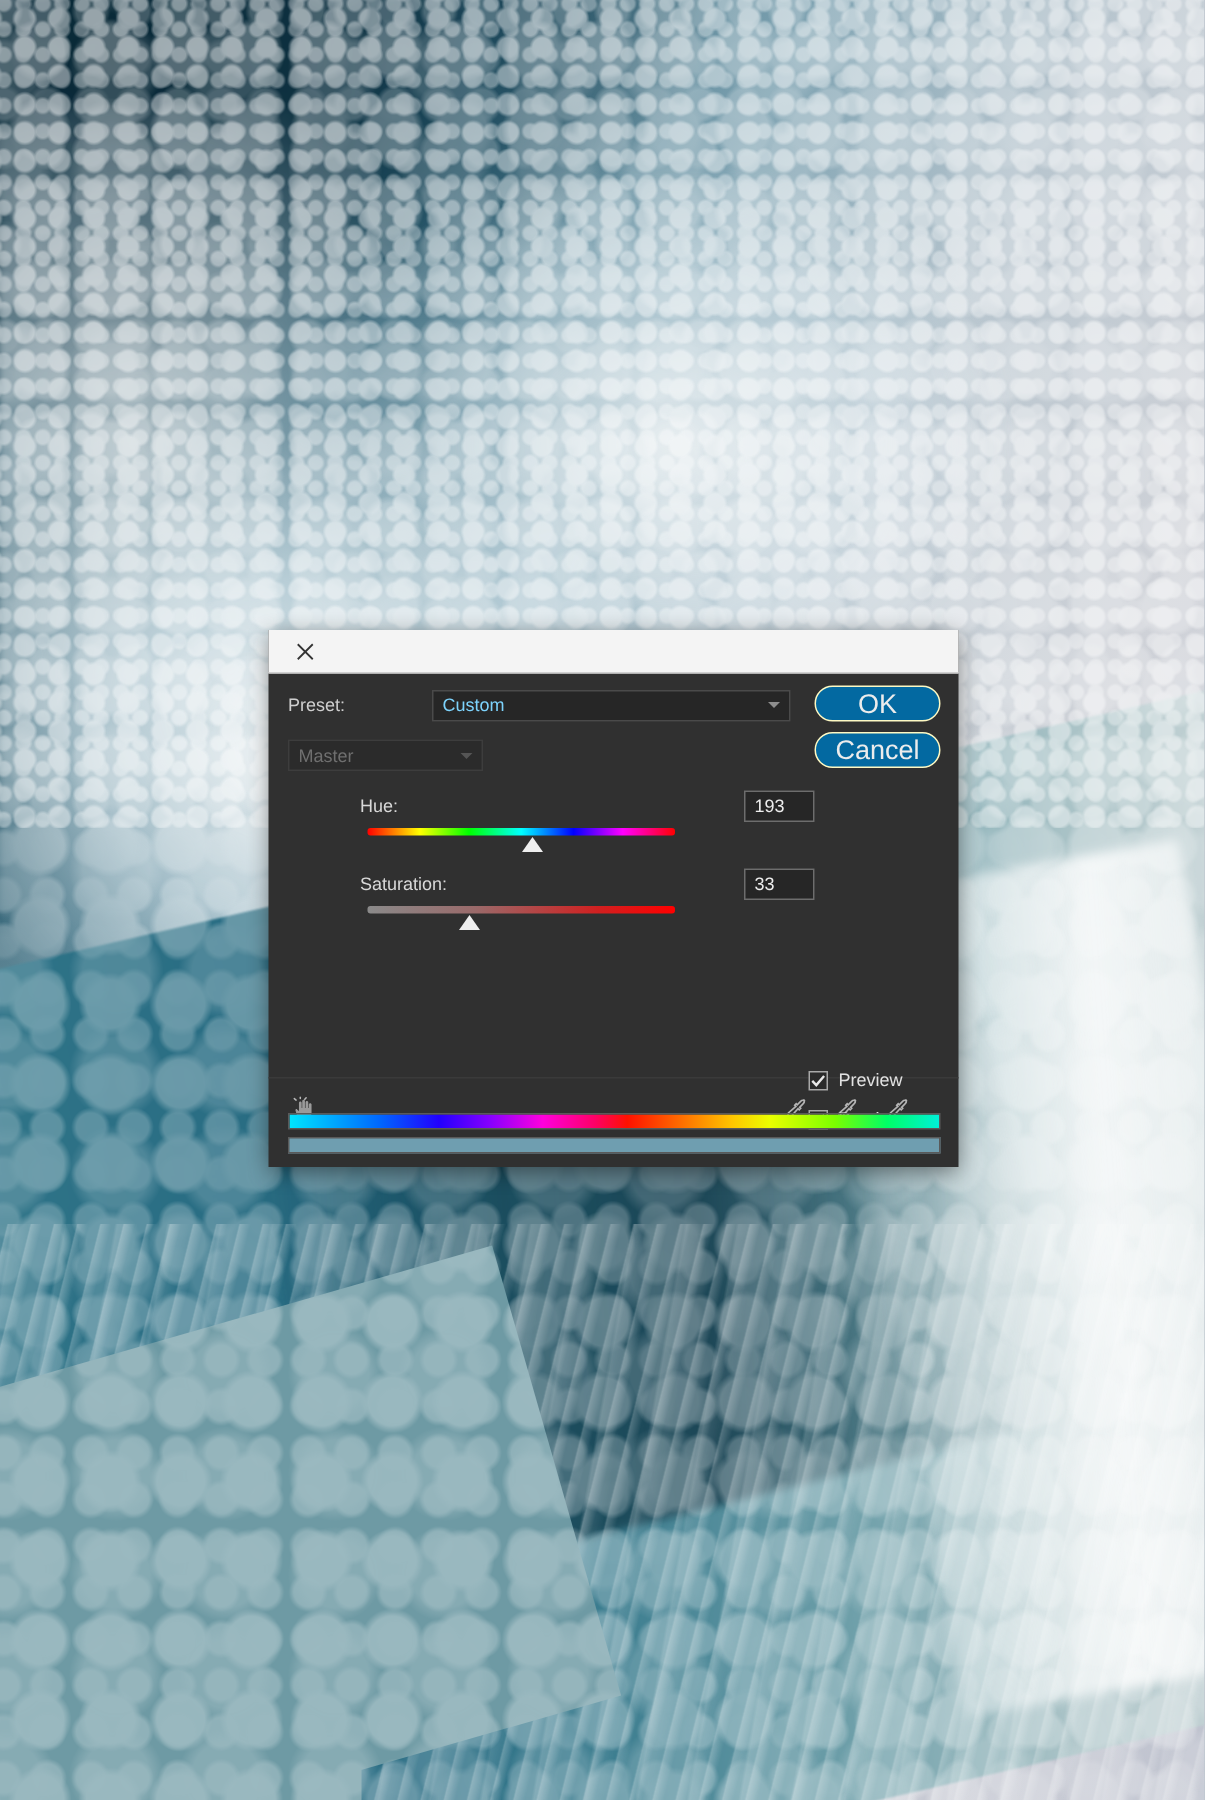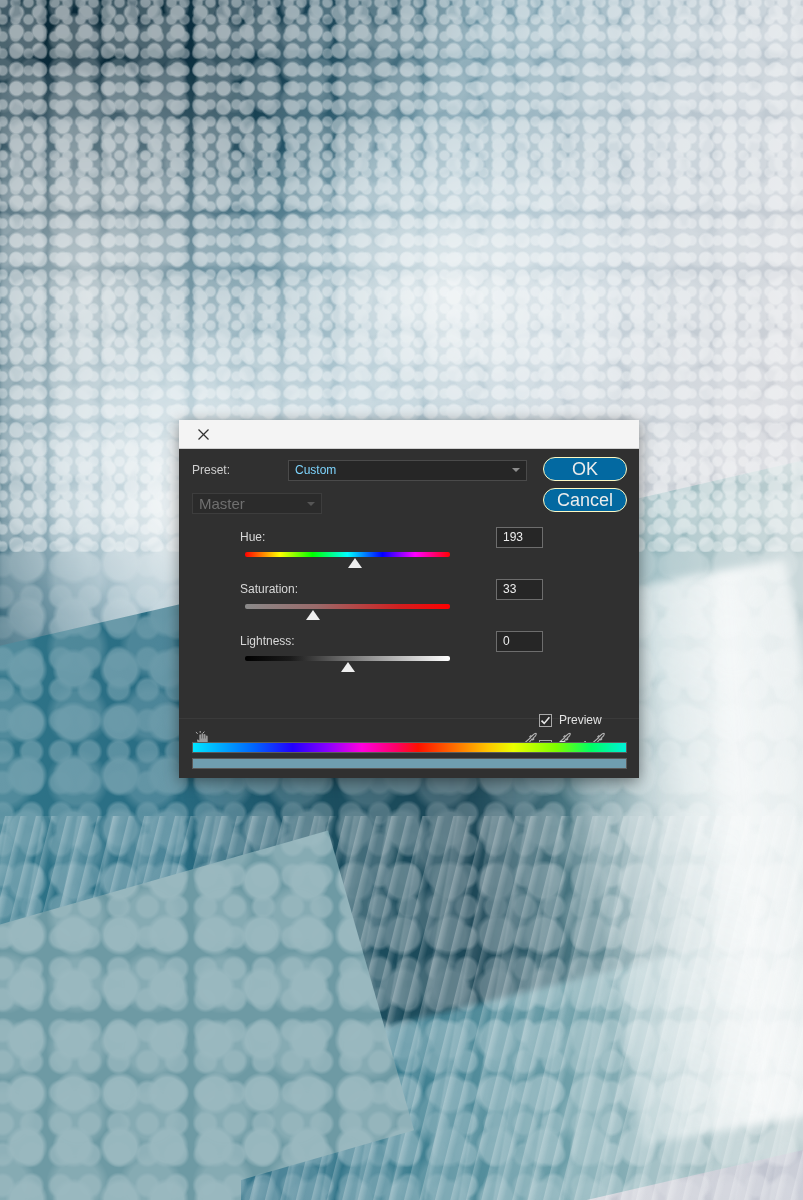--- a/index.html
+++ b/index.html
@@ -197,21 +197,21 @@
 
   
   .channel-select {
     margin-top: 12px;
     width: 130px; height: 21px;
     background: #2b2b2b;
     border: 1px solid #3d3d3d;
     display: flex; align-items: center;
     padding: 0 6px;
     color: #6f6f6f;
-    font-size: 15px;
+    font-size: 12px;
     cursor: default;
   }
   .channel-select .val { flex: 1; }
   .caret-dim {
     width: 0; height: 0;
     border-left: 4px solid transparent;
     border-right: 4px solid transparent;
     border-top: 4px solid #555;
   }
 
@@ -407,30 +407,20 @@
           <div class="slabel-line">
             <span class="slabel">Saturation:</span>
             <span class="svalbox">33</span>
           </div>
           <div class="track-wrap">
             <div class="track sat"></div>
             <div class="thumb" style="left:33%"></div>
           </div>
         </div>
 
-        <div class="srow">
-          <div class="slabel-line">
-            <span class="slabel">Lightness:</span>
-            <span class="svalbox">0</span>
-          </div>
-          <div class="track-wrap">
-            <div class="track light"></div>
-            <div class="thumb" style="left:50%"></div>
-          </div>
-        </div>
 
       </div>
 
       <div class="divider"></div>
 
       <div class="toolrow">
         <div class="hand-tool">
           <svg width="18" height="18" viewBox="0 0 18 18">
             <path d="M7 14.5c-1.6 0-2.9-1.1-3.3-2.6L3 9.3c-.2-.7.6-1.2 1.1-.7l1.2 1.2V4.2c0-.5.4-.9.9-.9s.9.4.9.9v3.4h.4V3.1c0-.5.4-.9.9-.9s.9.4.9.9v4.5h.4V3.9c0-.5.4-.9.9-.9s.9.4.9.9v3.7h.4V5.4c0-.5.4-.9.9-.9s.9.4.9.9v5.3c0 2.1-1.5 3.8-3.5 3.8H7z" fill="#9a9a9a"></path>
             <g stroke="#b8b8b8" stroke-width="1" stroke-linecap="round">

